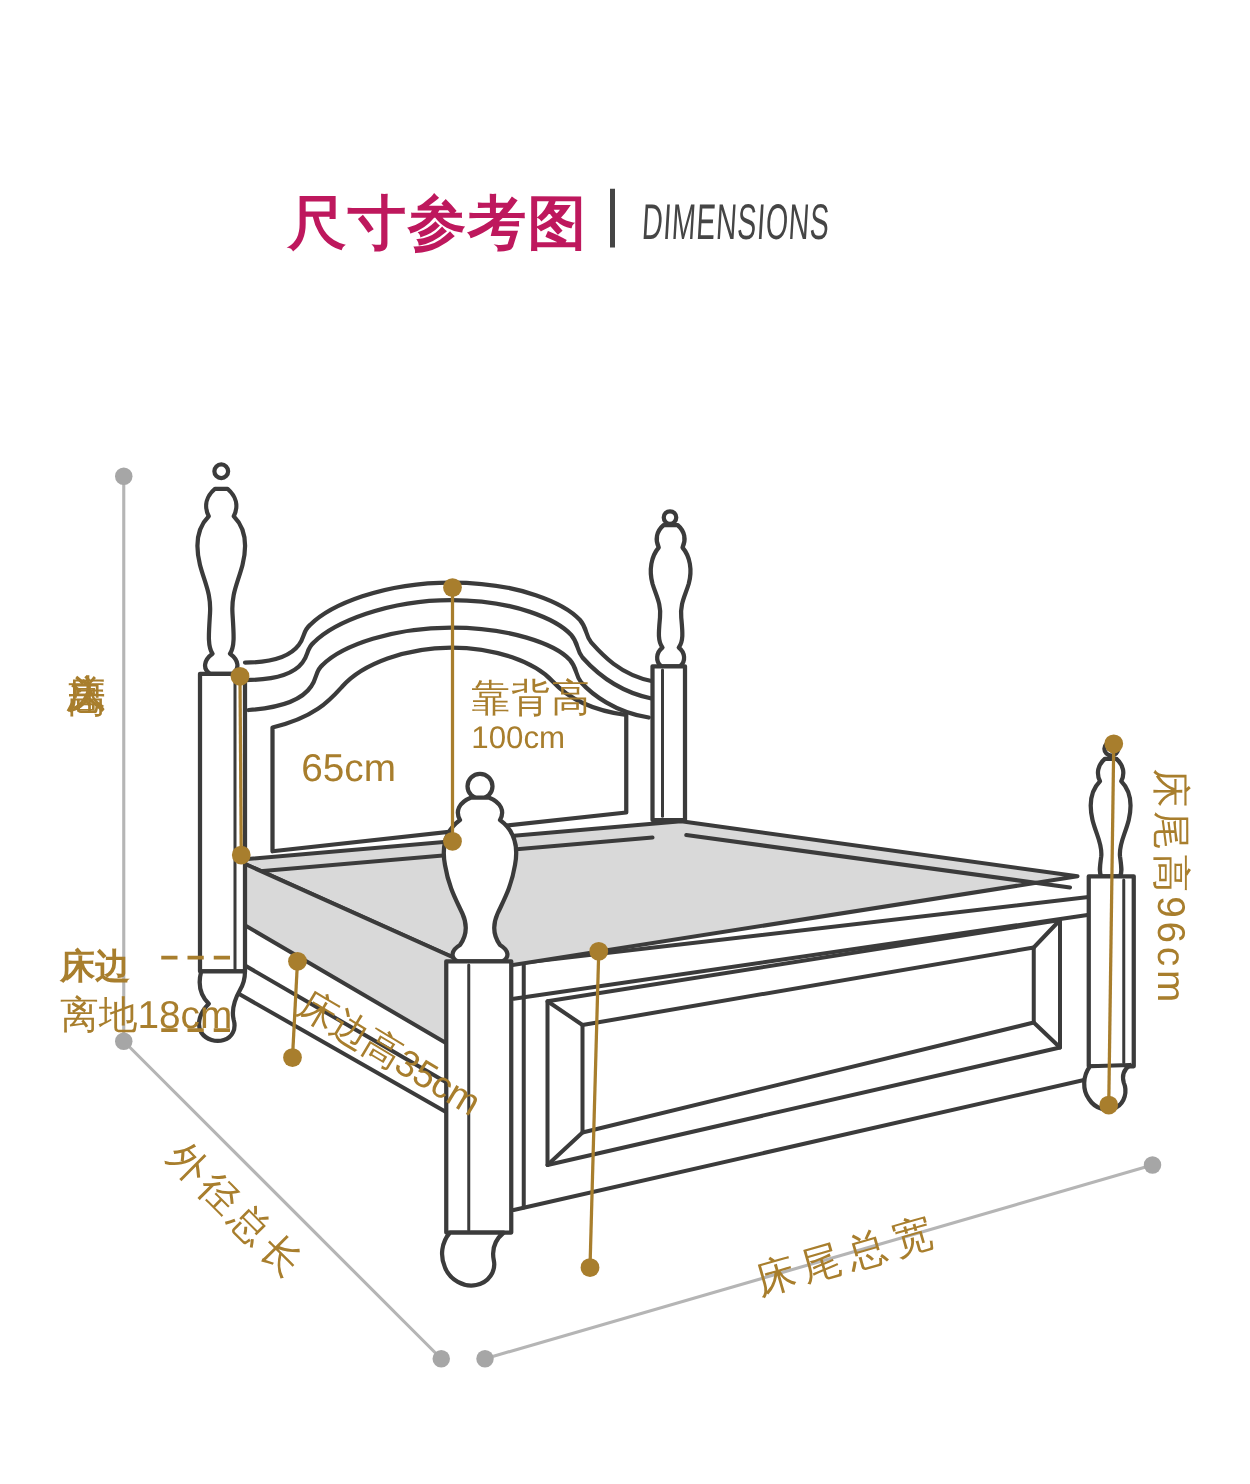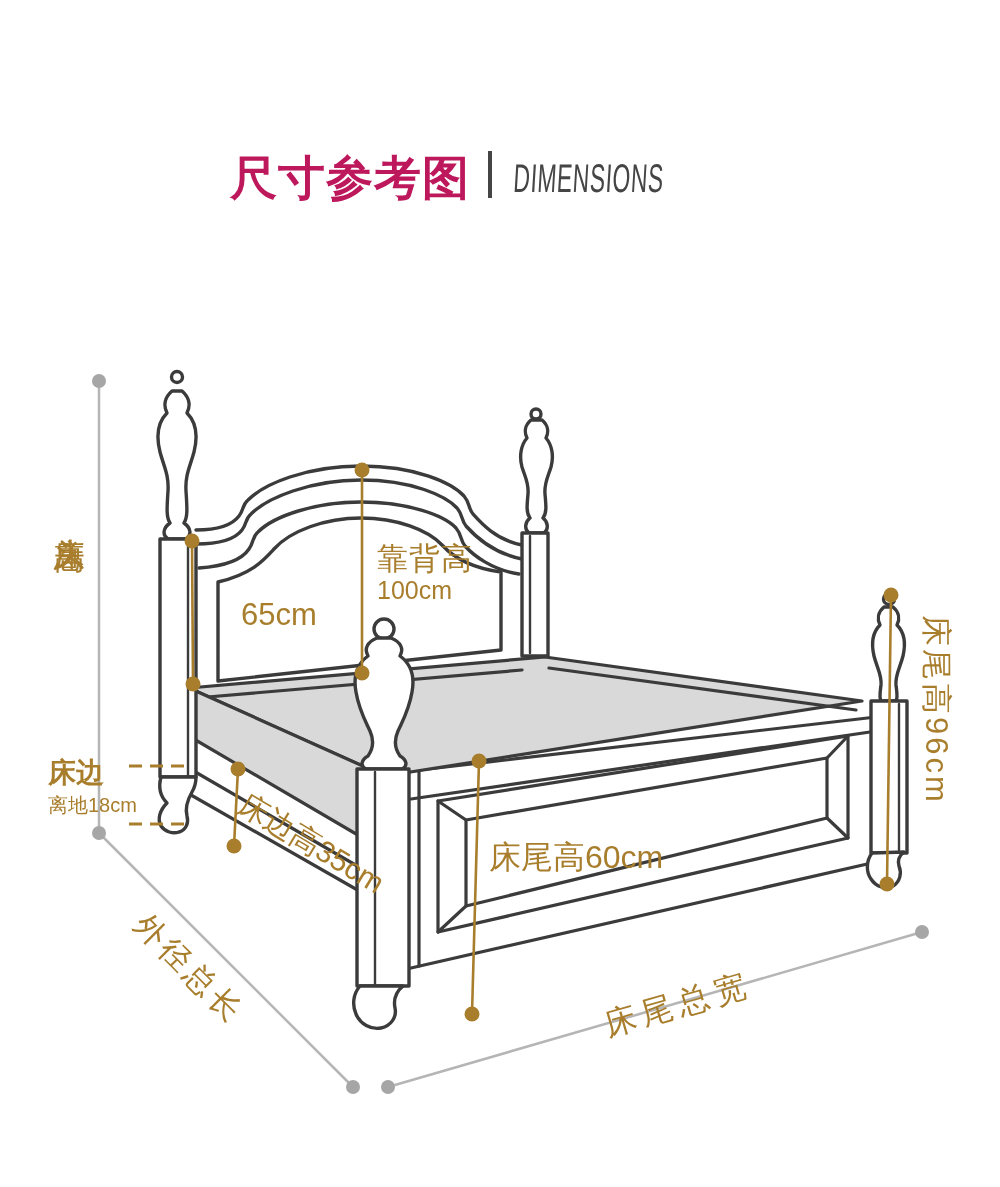--- a/index.html
+++ b/index.html
@@ -18,21 +18,21 @@
     position:absolute;left:515px;top:156px;font-size:40px;font-weight:400;
     letter-spacing:1px;color:#454545;white-space:nowrap;
     transform:scaleX(0.57) skewX(-6deg);transform-origin:left top;
   }
   .head-total{left:51px;top:513px;font-size:31px;letter-spacing:1px;
     writing-mode:vertical-rl;text-orientation:upright;}
   .panel65{left:204px;top:597px;font-size:31px;margin-left:37px;}
   .backrest1{left:377px;top:541px;font-size:31px;letter-spacing:1px;}
   .backrest2{left:377px;top:576px;font-size:25px;}
   .clear1{left:48px;top:757px;font-size:28px;font-weight:bold;}
-  .clear2{left:48px;top:794px;font-size:20px;text-align:center;}
+  .clear2{left:48px;top:794px;font-size:31px;text-align:center;}
   .siderail{left:250px;top:787px;font-size:30px;transform:rotate(31deg);transform-origin:left top;}
   .footheight{left:489px;top:839px;font-size:32px;}
   .footpost{left:954px;top:615px;font-size:31px;letter-spacing:3px;
     transform:rotate(90deg);transform-origin:left top;}
   .outerlen{left:152px;top:907px;font-size:31px;letter-spacing:4px;
     transform:rotate(45deg);transform-origin:left top;}
   .footwidth{left:600px;top:1008px;font-size:32px;letter-spacing:6px;
     transform:rotate(-16deg);transform-origin:left top;}
 </style>
 </head>
@@ -147,20 +147,19 @@
   <div class="lbl panel65">65cm</div>
 
   <div class="lbl backrest1">靠背高</div>
   <div class="lbl backrest2">100cm</div>
 
   <div class="lbl clear1">床边</div>
   <div class="lbl clear2">离地18cm</div>
 
   <div class="lbl siderail">床边高35cm</div>
 
-  <div class="lbl footheight">床尾高60cm</div>
 
   <div class="lbl footpost">床尾高96cm</div>
 
   <div class="lbl outerlen">外径总长</div>
 
   <div class="lbl footwidth">床尾总宽</div>
 </div>
 
 </body></html>

